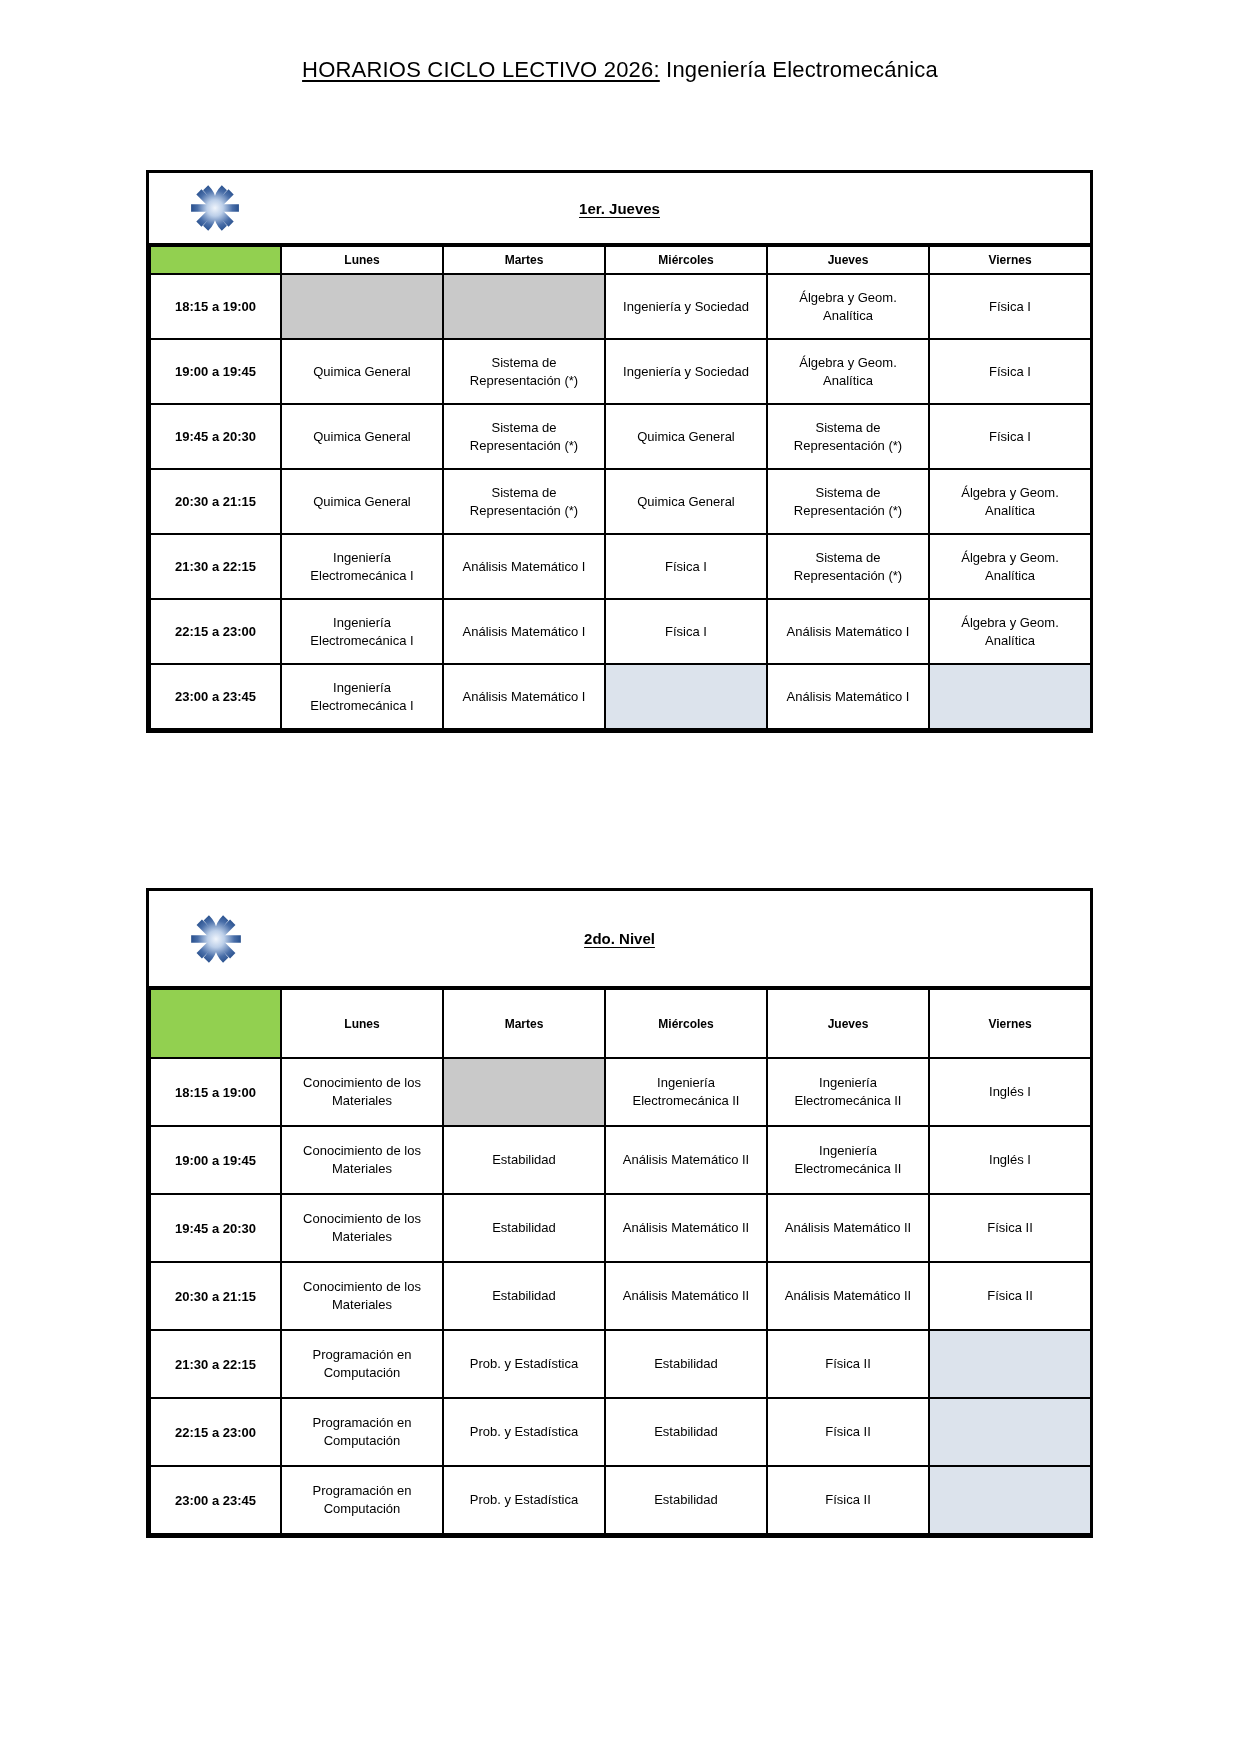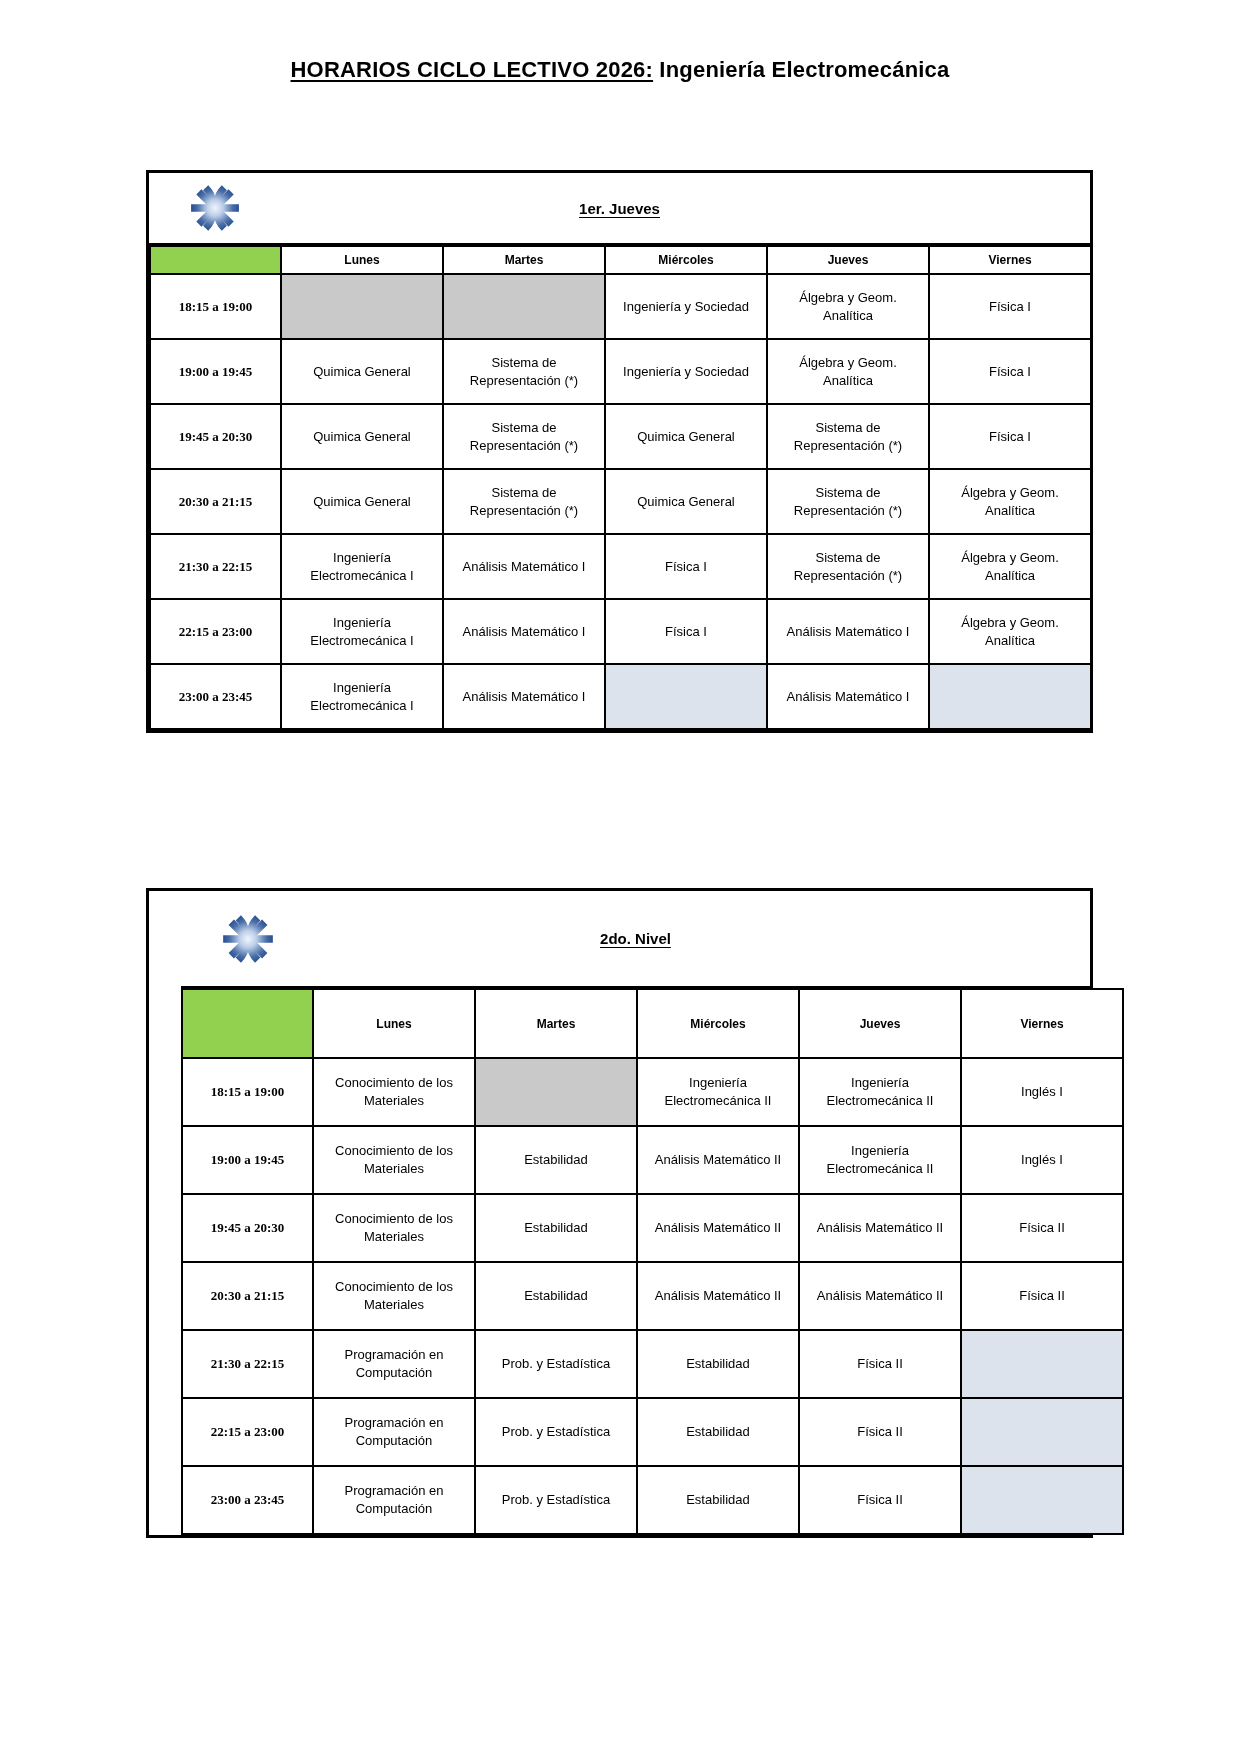--- a/index.html
+++ b/index.html
@@ -3,29 +3,29 @@
 <meta charset="utf-8">
 <style>
   html,body{margin:0;padding:0;background:#ffffff;}
   body{
     width:1240px;height:1754px;position:relative;
     font-family:"Liberation Sans", sans-serif;color:#000;
     -webkit-font-smoothing:antialiased;
   }
   .title{
     position:absolute;top:42px;left:0;width:1240px;
-    text-align:center;font-size:22px;font-weight:700;letter-spacing:.2px;
+    text-align:center;font-size:22px;font-weight:400;letter-spacing:.2px;
   }
   .title .u{text-decoration:underline;text-underline-offset:3px;}
   .sched{
     position:absolute;left:146px;width:947px;
     border:3px solid #000;background:#fff;box-sizing:border-box;
   }
   .t1{top:170px;}
-  .t2{top:888px;padding-left:32px;}
+  .t2{top:888px;}
   .band{
     position:relative;border-bottom:2px solid #000;
     display:flex;align-items:center;justify-content:center;
   }
   .t1 .band{height:70px;}
   .t2 .band{height:95px;}
   .logo{
     position:absolute;left:40px;top:50%;transform:translateY(-50%);
     display:block;line-height:0;
   }
@@ -38,21 +38,21 @@
   table{border-collapse:collapse;table-layout:fixed;width:100%;}
   col.col-time{width:131px;}
   col.col-day{width:162px;}
   th,td{border:2px solid #000;text-align:center;vertical-align:middle;padding:2px 8px;box-sizing:border-box;}
   .t1 thead tr{height:28px;}
   .t2 thead tr{height:69px;}
   .t1 tbody tr{height:65px;}
   .t2 tbody tr{height:68px;}
   th.corner{background:#92D050;}
   th.day{font-size:12px;font-weight:700;background:#fff;margin-top:18px;}
-  th.time{font-size:13px;font-weight:700;background:#fff;font-family:Liberation Serif, serif;}
+  th.time{font-size:13px;font-weight:700;background:#fff;}
   td.cell{font-size:13px;font-weight:400;line-height:1.35;background:#fff;}
   td.c-gray{background:#C9C9C9;}
   td.c-blue{background:#DCE3EC;}
 </style>
 </head>
 <body>
 
 <h1 class="title"><span class="u">HORARIOS CICLO LECTIVO 2026:</span><span> Ingeniería Electromecánica</span></h1>
 
 <section class="sched t1">

